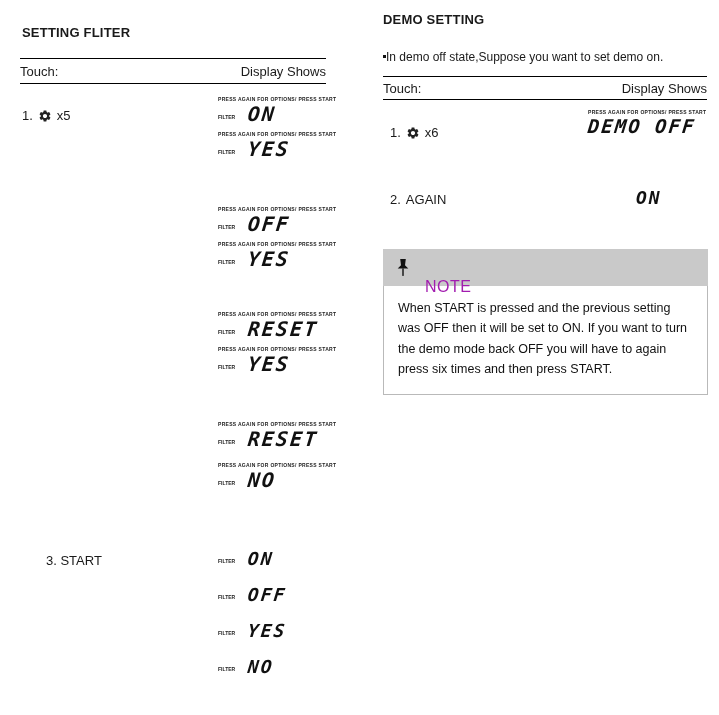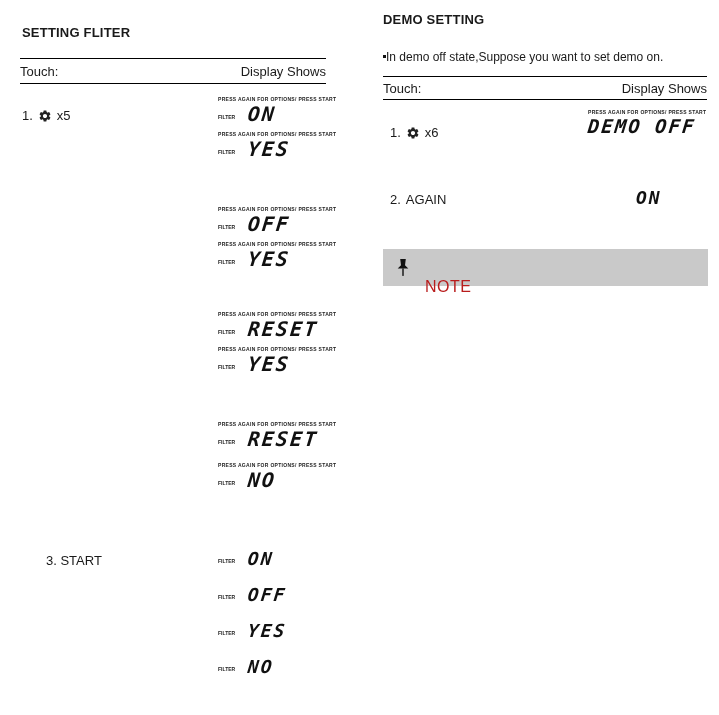--- a/index.html
+++ b/index.html
@@ -34,21 +34,21 @@
   }
   .lcd-value.sm { font-size:18px; }
   .lcd-group { display:flex; flex-direction:column; gap:8px; }
 
   
   .note { width:325px; }
   .note-header {
     height:37px; background:#c9c9c9; display:flex; align-items:center;
     padding:0 13px; gap:15px;
   }
-  .note-title { font-size:16px; color:#b91c1c; letter-spacing:.5px;margin-top:38px; }
+  .note-title { font-size:16px; color:#a21caf; letter-spacing:.5px;margin-top:38px; }
   .note-body {
     border:1px solid #b9b9b9; border-top:none; background:#fff;
     padding:12px 14px 14px; font-size:12.5px; line-height:1.63; color:#111;
   }
   .pin-icon { display:inline-block; }
 </style>
 </head>
 <body>
 
 <div class="abs section-title" style="left:22px; top:25px;">SETTING FLITER</div>
@@ -192,13 +192,14 @@
 </div>
 
 <div class="abs note" style="left:383px; top:249px;">
   <div class="note-header">
     <svg class="pin-icon" width="14" height="19" viewBox="0 0 14 19">
       <path d="M4.2 1 L9.8 1 L9 7.2 L12.3 10.4 L1.7 10.4 L5 7.2 Z" fill="#111"></path>
       <rect x="6.3" y="10.4" width="1.4" height="7.5" fill="#111"></rect>
     </svg>
     <span class="note-title">NOTE</span>
   </div>
+  <div class="note-body">When  START  is pressed and the previous setting was OFF then it will be set to ON. If you want to turn the demo  mode back OFF you will have to  again press six times and then  press  START.</div>
 </div>
 
 </body></html>

